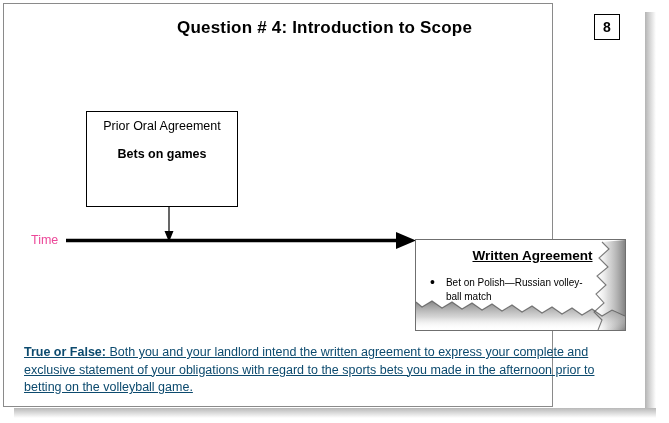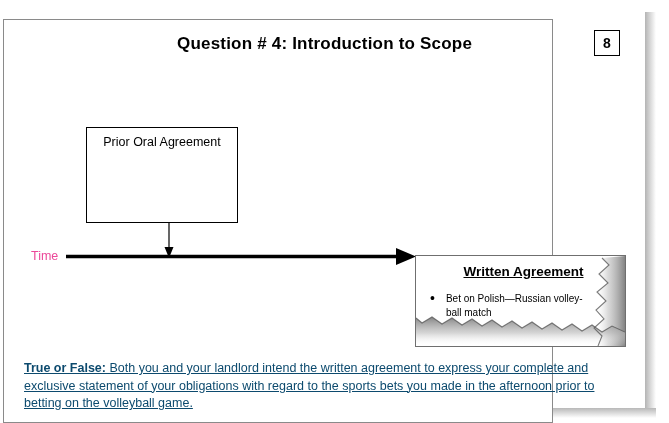--- a/index.html
+++ b/index.html
@@ -18,21 +18,20 @@
   
   #slide-frame {
     position: absolute;
     left: 3px;
     top: 3px;
     width: 550px;
     height: 404px;
     border: 1px solid #8a8a8a;
     background: #ffffff;
     box-sizing: border-box;
-    margin-top: 16px;
   }
 
   
   #shadow-right {
     position: absolute;
     left: 645px;
     top: 12px;
     width: 11px;
     height: 396px;
     background: linear-gradient(to right, #b4b4b4 0%, #d6d6d6 45%, #ffffff 100%);
@@ -144,21 +143,21 @@
     top: 235px;
     width: 211px;
     height: 92px;
     border: 1px solid #6f6f6f;
     background: #ffffff;
     box-sizing: border-box;
     overflow: hidden;
   }
   #wa-heading {
     position: absolute;
-    left: 3px;
+    left: 12px;
     top: 8px;
     width: 100%;
     text-align: center;
     font-size: 13.5px;
     font-weight: bold;
     text-decoration: underline;
     color: #000000;
   }
   #wa-bullet-row {
     position: absolute;
@@ -212,20 +211,21 @@
 
   <div id="page-title">Question # 4: Introduction to Scope</div>
 
   <div id="page-number-box">
     <span>8</span>
   </div>
 
 
   <div id="prior-oral-box">
     <div id="prior-oral-title">Prior Oral Agreement</div>
+    <div id="prior-oral-sub">Bets on games</div>
   </div>
 
   <svg id="timeline-svg" viewBox="0 0 641 404">
 
     <line x1="165" y1="203" x2="165" y2="230" stroke="#000000" stroke-width="1.2"></line>
     <polygon points="165,238 160.5,227 169.5,227" fill="#000000"></polygon>
 
     <line x1="62" y1="236.5" x2="400" y2="236.5" stroke="#000000" stroke-width="3.4"></line>
     <polygon points="412,236.5 392,228 392,245" fill="#000000"></polygon>
   </svg>

